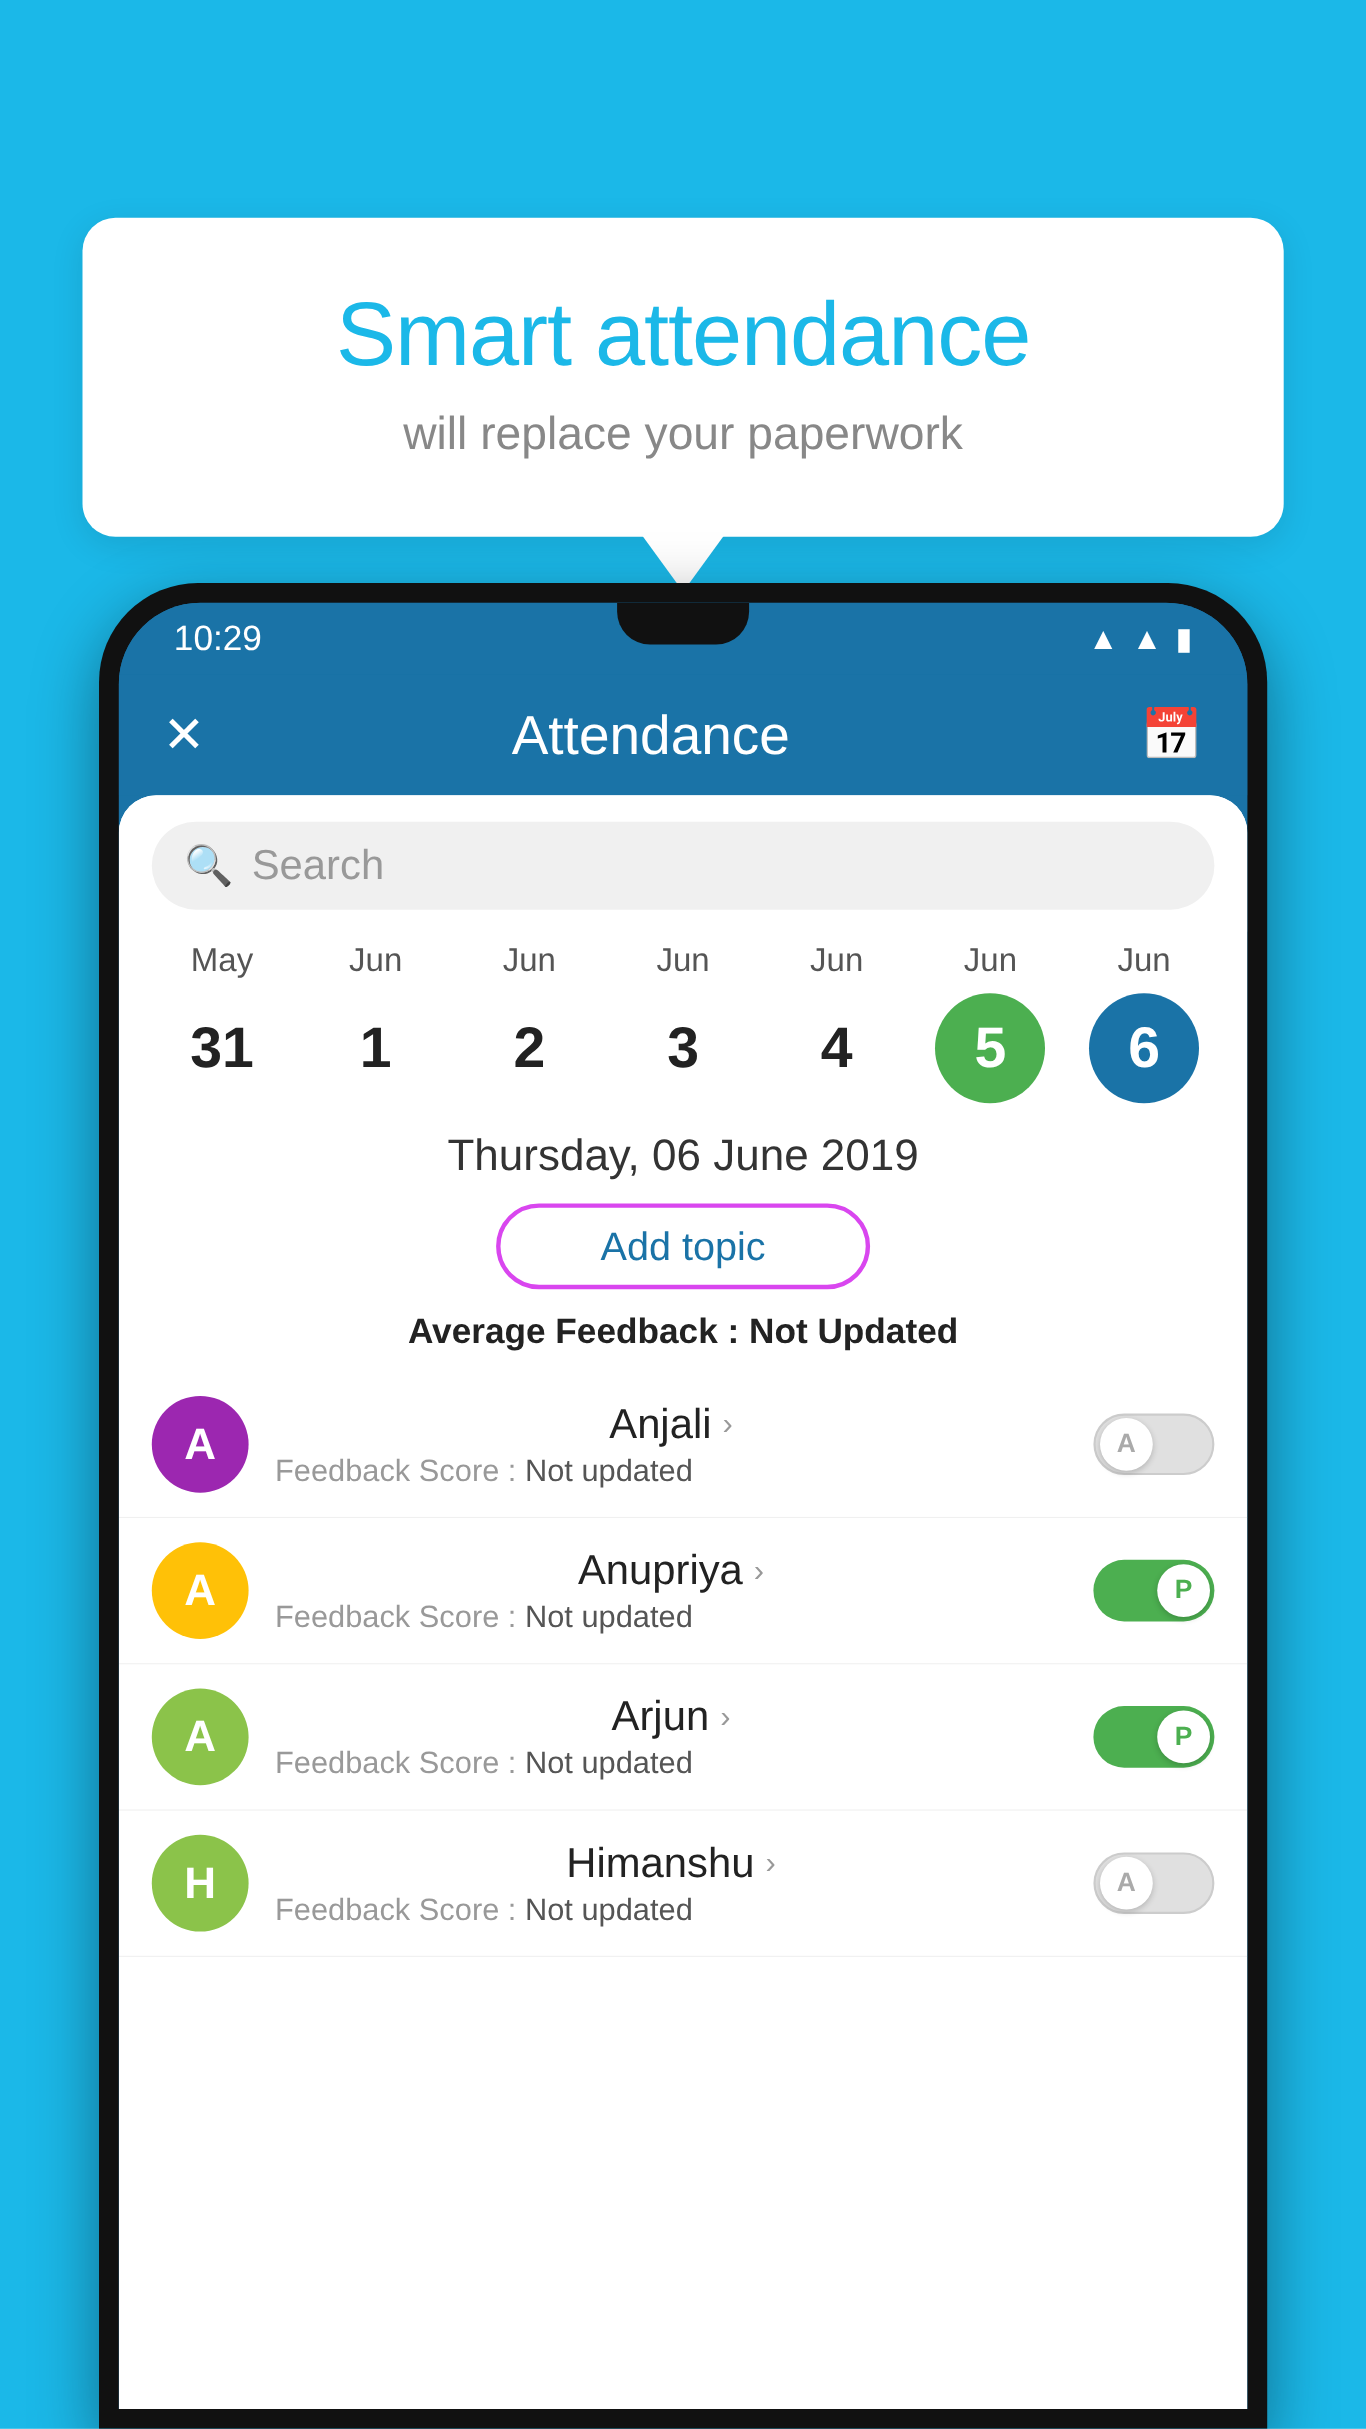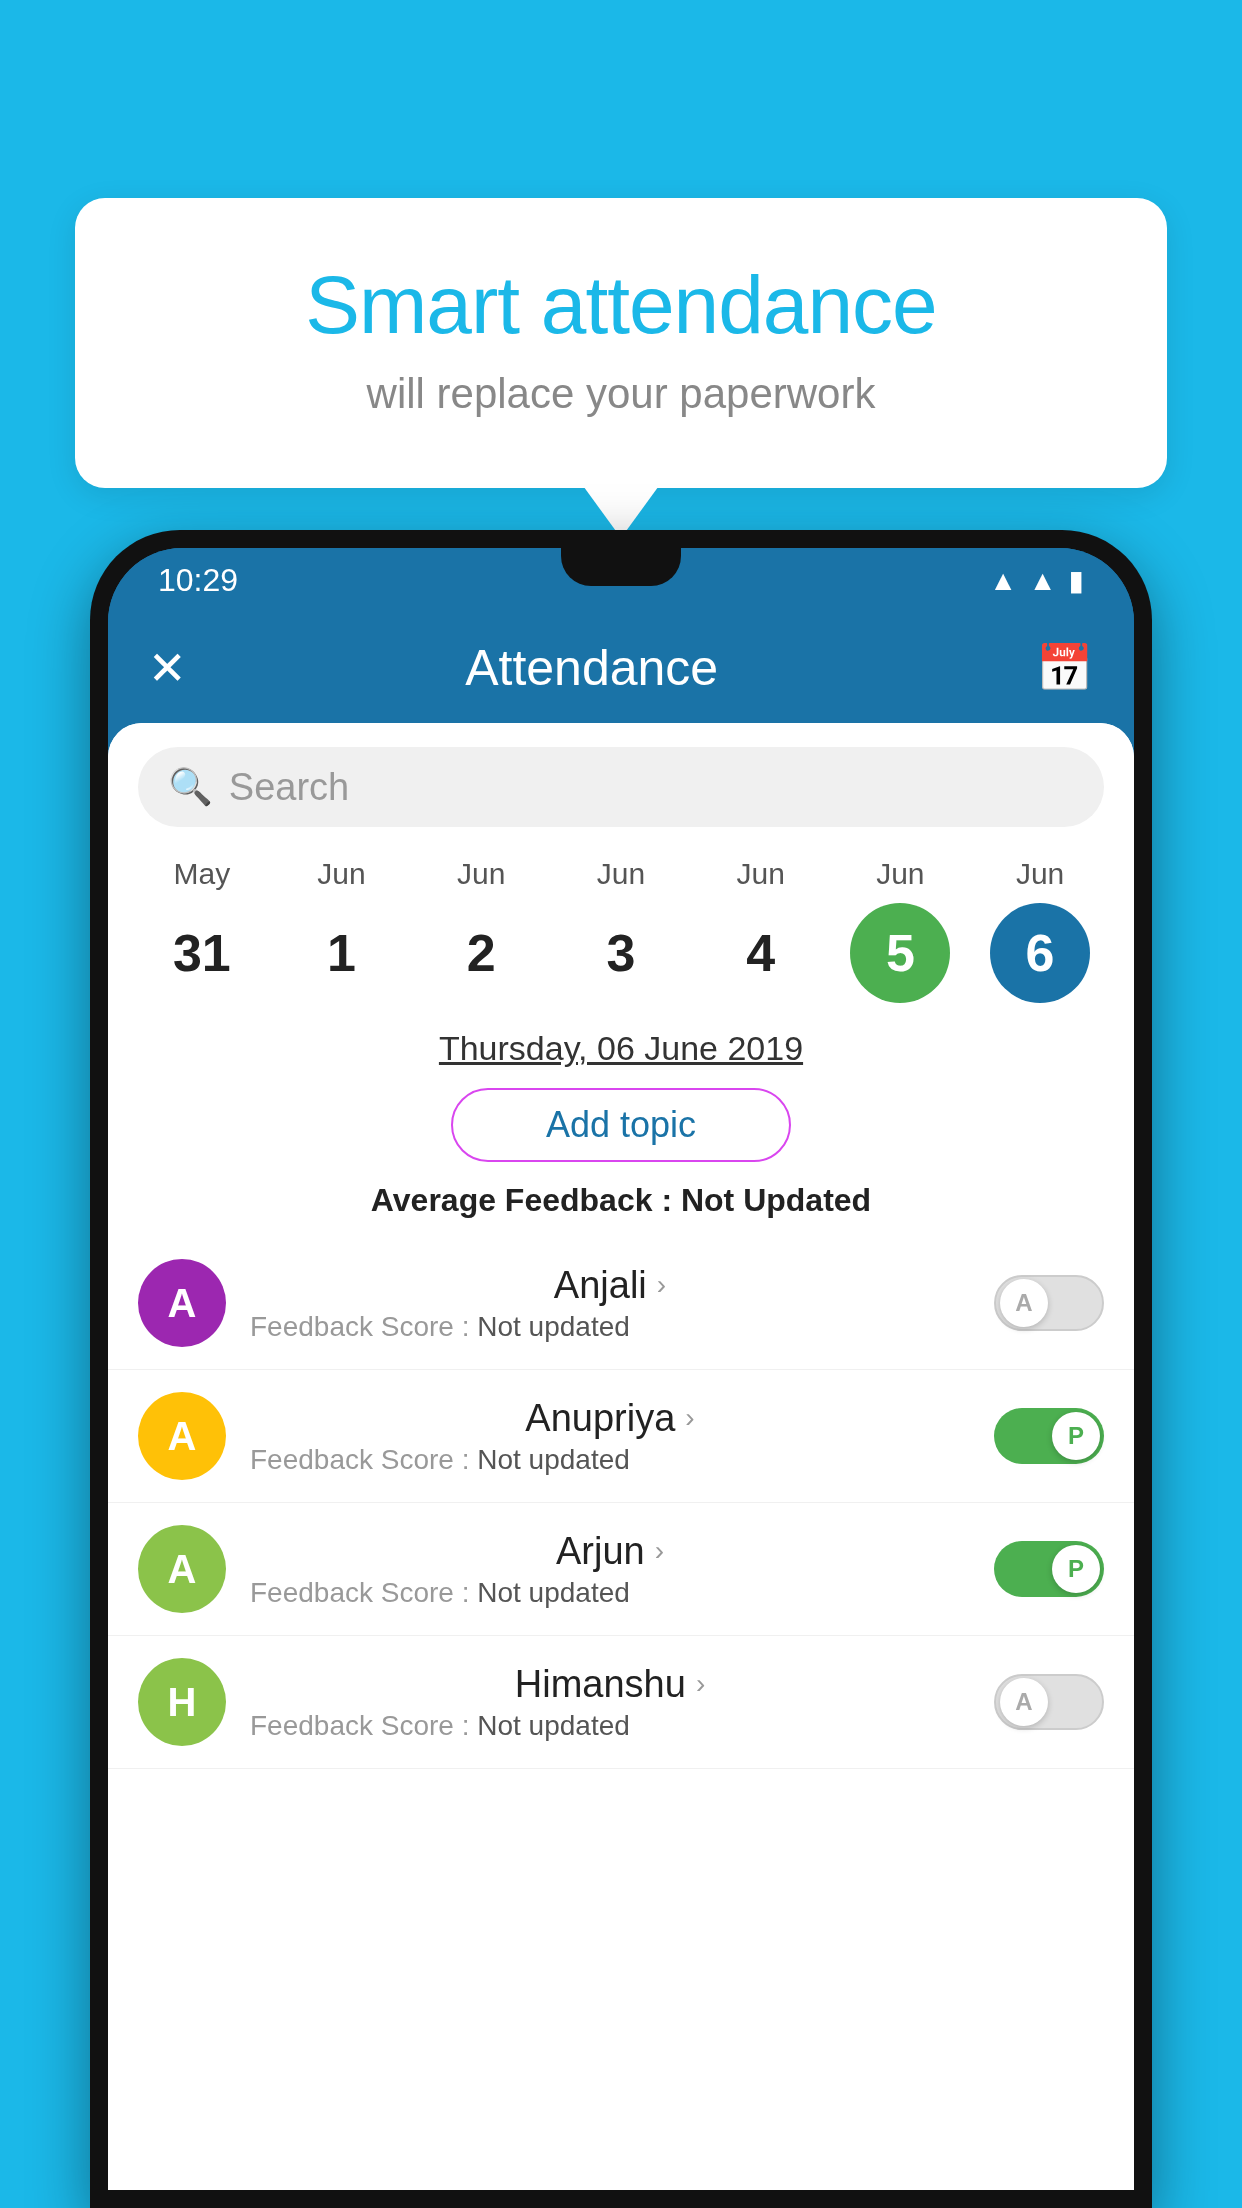--- a/index.html
+++ b/index.html
@@ -200,32 +200,31 @@
       color: white;
     }
     .cal-day-num.selected {
       background: #1a73a7;
       color: white;
     }
 
     
     .date-header {
       text-align: center;
-      font-size: 34px;
+      font-size: 40px;
       color: #333;
       padding: 16px 0 10px;
       font-weight: 400;
-      text-decoration: underline;
     }
 
     
     .add-topic-btn {
       display: block;
       margin: 10px auto;
-      border: 2px solid #d946ef;
+      border: 4px solid #d946ef;
       border-radius: 40px;
       padding: 14px 60px;
       background: white;
       color: #1a73a7;
       font-size: 36px;
       cursor: pointer;
       width: 340px;
       text-align: center;
     }
 

